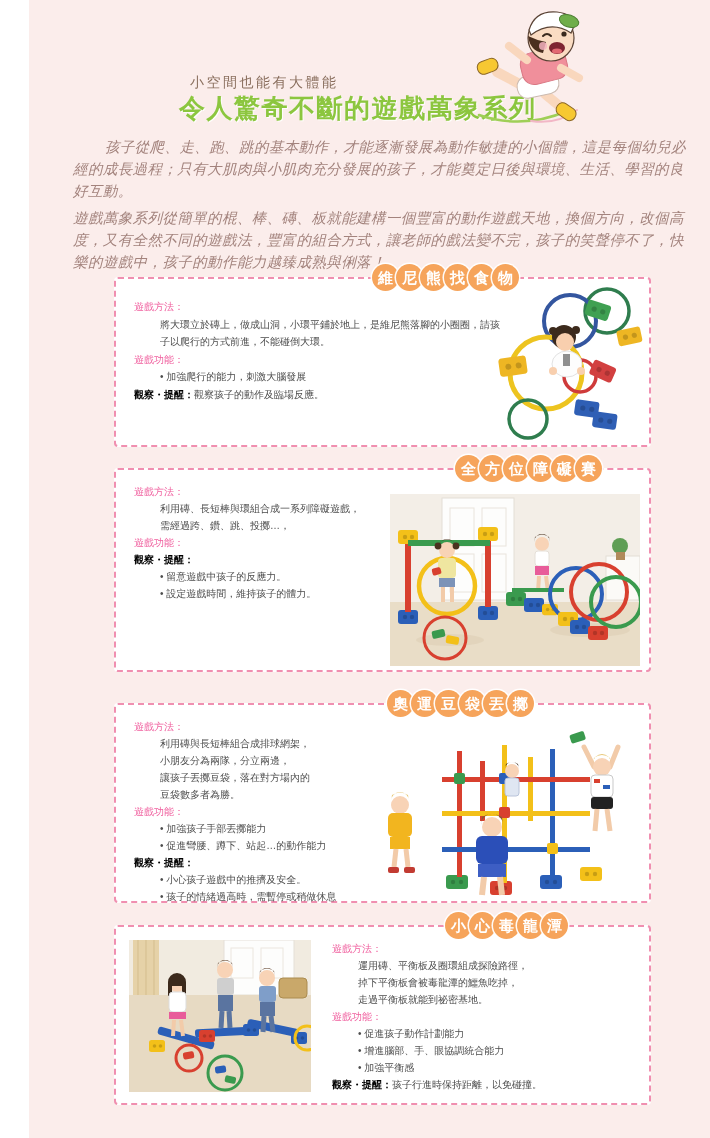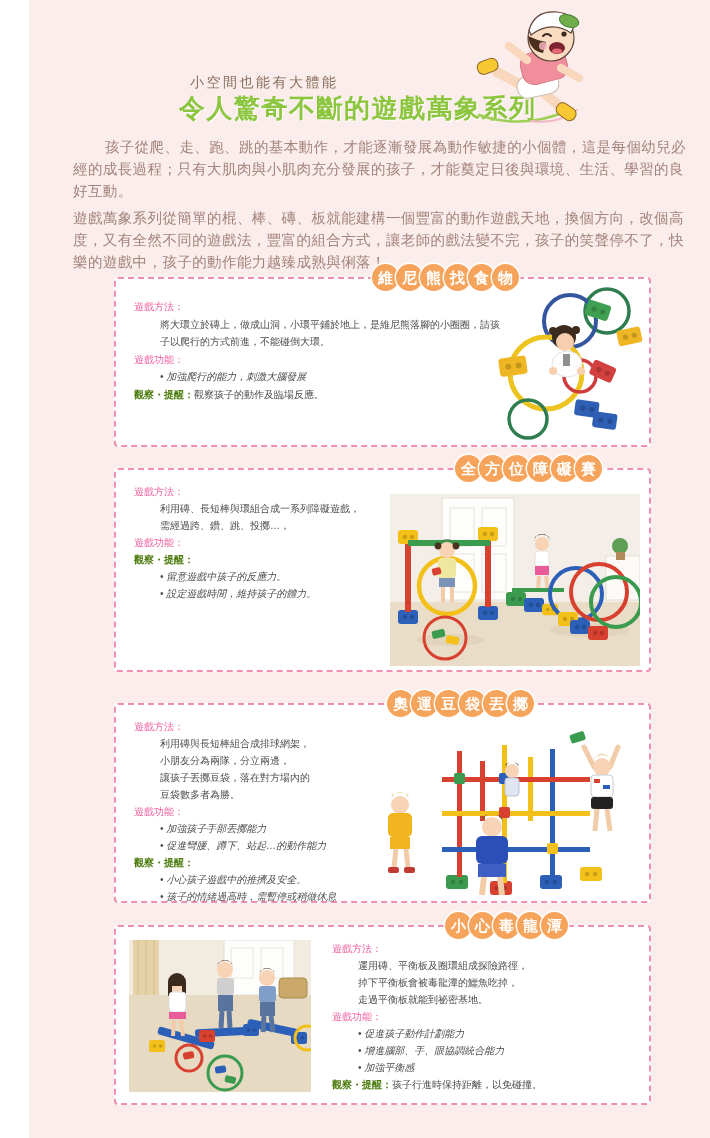--- a/index.html
+++ b/index.html
@@ -7,21 +7,21 @@
           font-family:"Liberation Sans","DejaVu Sans",sans-serif;margin-left:29px; }
 
   
   .subtitle { position:absolute; left:161px; top:74px; font-size:14px; letter-spacing:2.5px; color:#8a6f5e; }
   .title    { position:absolute; left:150px; top:91px; font-size:26px; font-weight:bold; letter-spacing:1.5px;
               color:#8cc63f; text-shadow:1px 1px 0 rgba(255,255,255,.9); }
   .mascot   { position:absolute; left:436px; top:8px; }
 
   
   .intro { position:absolute; left:44px; width:624px; margin:0; font-size:14.5px; line-height:22px;
-           color:#a3837d; letter-spacing:.4px; }
+           color:#a3837d; letter-spacing:.4px;font-style:italic; }
   .intro.p1 { top:136px; text-indent:2.2em; }
   .intro.p2 { top:207px; }
 
   
   .section { position:absolute; left:85px; width:537px; box-sizing:border-box; background:#fff;
              border:2px dashed #f08fb0; border-radius:4px; }
   .s1 { top:277px; height:170px; }
   .s2 { top:468px; height:204px; }
   .s3 { top:703px; height:200px; }
   .s4 { top:925px; height:180px; }
@@ -35,25 +35,25 @@
                 color:#fff; font-weight:bold; font-size:15px; line-height:27px; text-align:center;
                 box-shadow:0 0 0 1.5px rgba(255,255,255,.95); }
 
   .sec-body { position:relative; height:100%; box-sizing:border-box; padding:13px 10px 6px 18px;
               font-size:10px; line-height:17px; color:#4d4d4d; }
   .s1 .sec-body { padding-top:19px; line-height:17.6px; }
   .text-col { position:relative; z-index:2; }
   .s4 .text-col { margin-left:198px; }
 
   .label  { color:#f0609f; }
-  .olabel { color:#4d7c0f; font-weight:bold; }
+  .olabel { color:#000000; font-weight:bold; }
   .method, .mline { margin:0 0 0 26px; }
   .s1 .method { width:345px; }
   .bullets { margin:0 0 0 26px; padding:0; }
-  .bullets li { list-style:none;font-style:italic; }
+  .bullets li { list-style:none; }
   .bullets li::before { content:"• "; }
 
   .photo { position:absolute; z-index:1; }
   .s1 .photo { right:3px; top:2px; }
   .s2 .photo { left:274px; top:24px; }
   .s3 .photo { left:256px; top:4px; }
   .s4 .photo { left:13px; top:13px; }
 </style>
 </head>
 <body>

